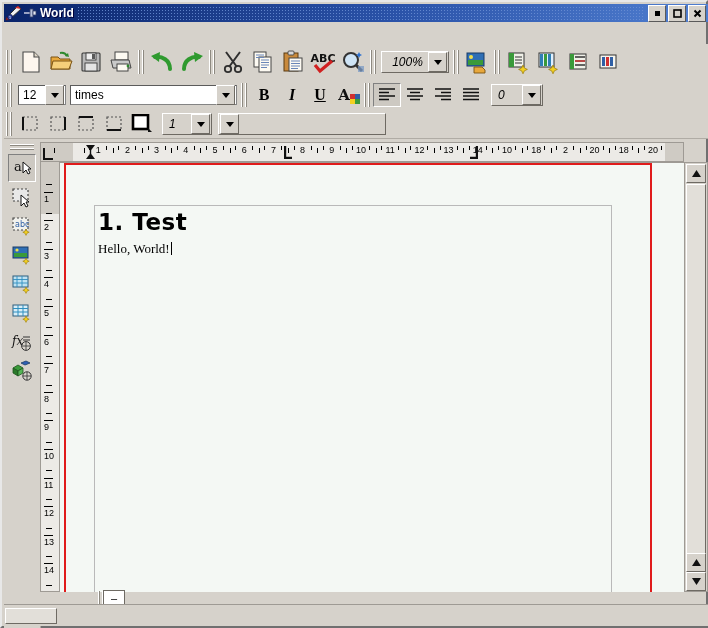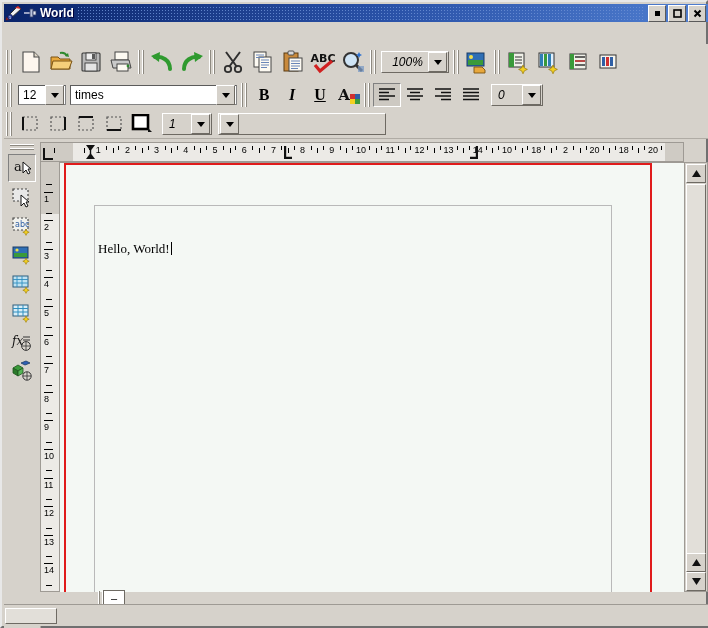--- a/index.html
+++ b/index.html
@@ -731,20 +731,21 @@
       <div class="vnum" style="top: 379.8px;">13</div>
       <div class="vtick" style="top: 394.1px;"></div>
       <div class="vtick major" style="top: 401.4px;"></div>
       <div class="vnum" style="top: 408.4px;">14</div>
       <div class="vtick" style="top: 422.7px;"></div>
     </div>
 
   <div class="canvas">
     <div class="page">
       <div class="textframe"></div>
+      <div class="doc-head">1.  Test</div>
       <div class="doc-body"><span>Hello, World!</span><span class="caret-bar"></span></div>
     </div>
   </div>
 
   <div class="vscroll">
     <div class="sb-btn vs-top">
       <svg width="11" height="9" viewBox="0 0 11 9">
           <path d="M5.5 1 L10 8 L1 8 Z" fill="#111"></path>
         </svg>
     </div>

